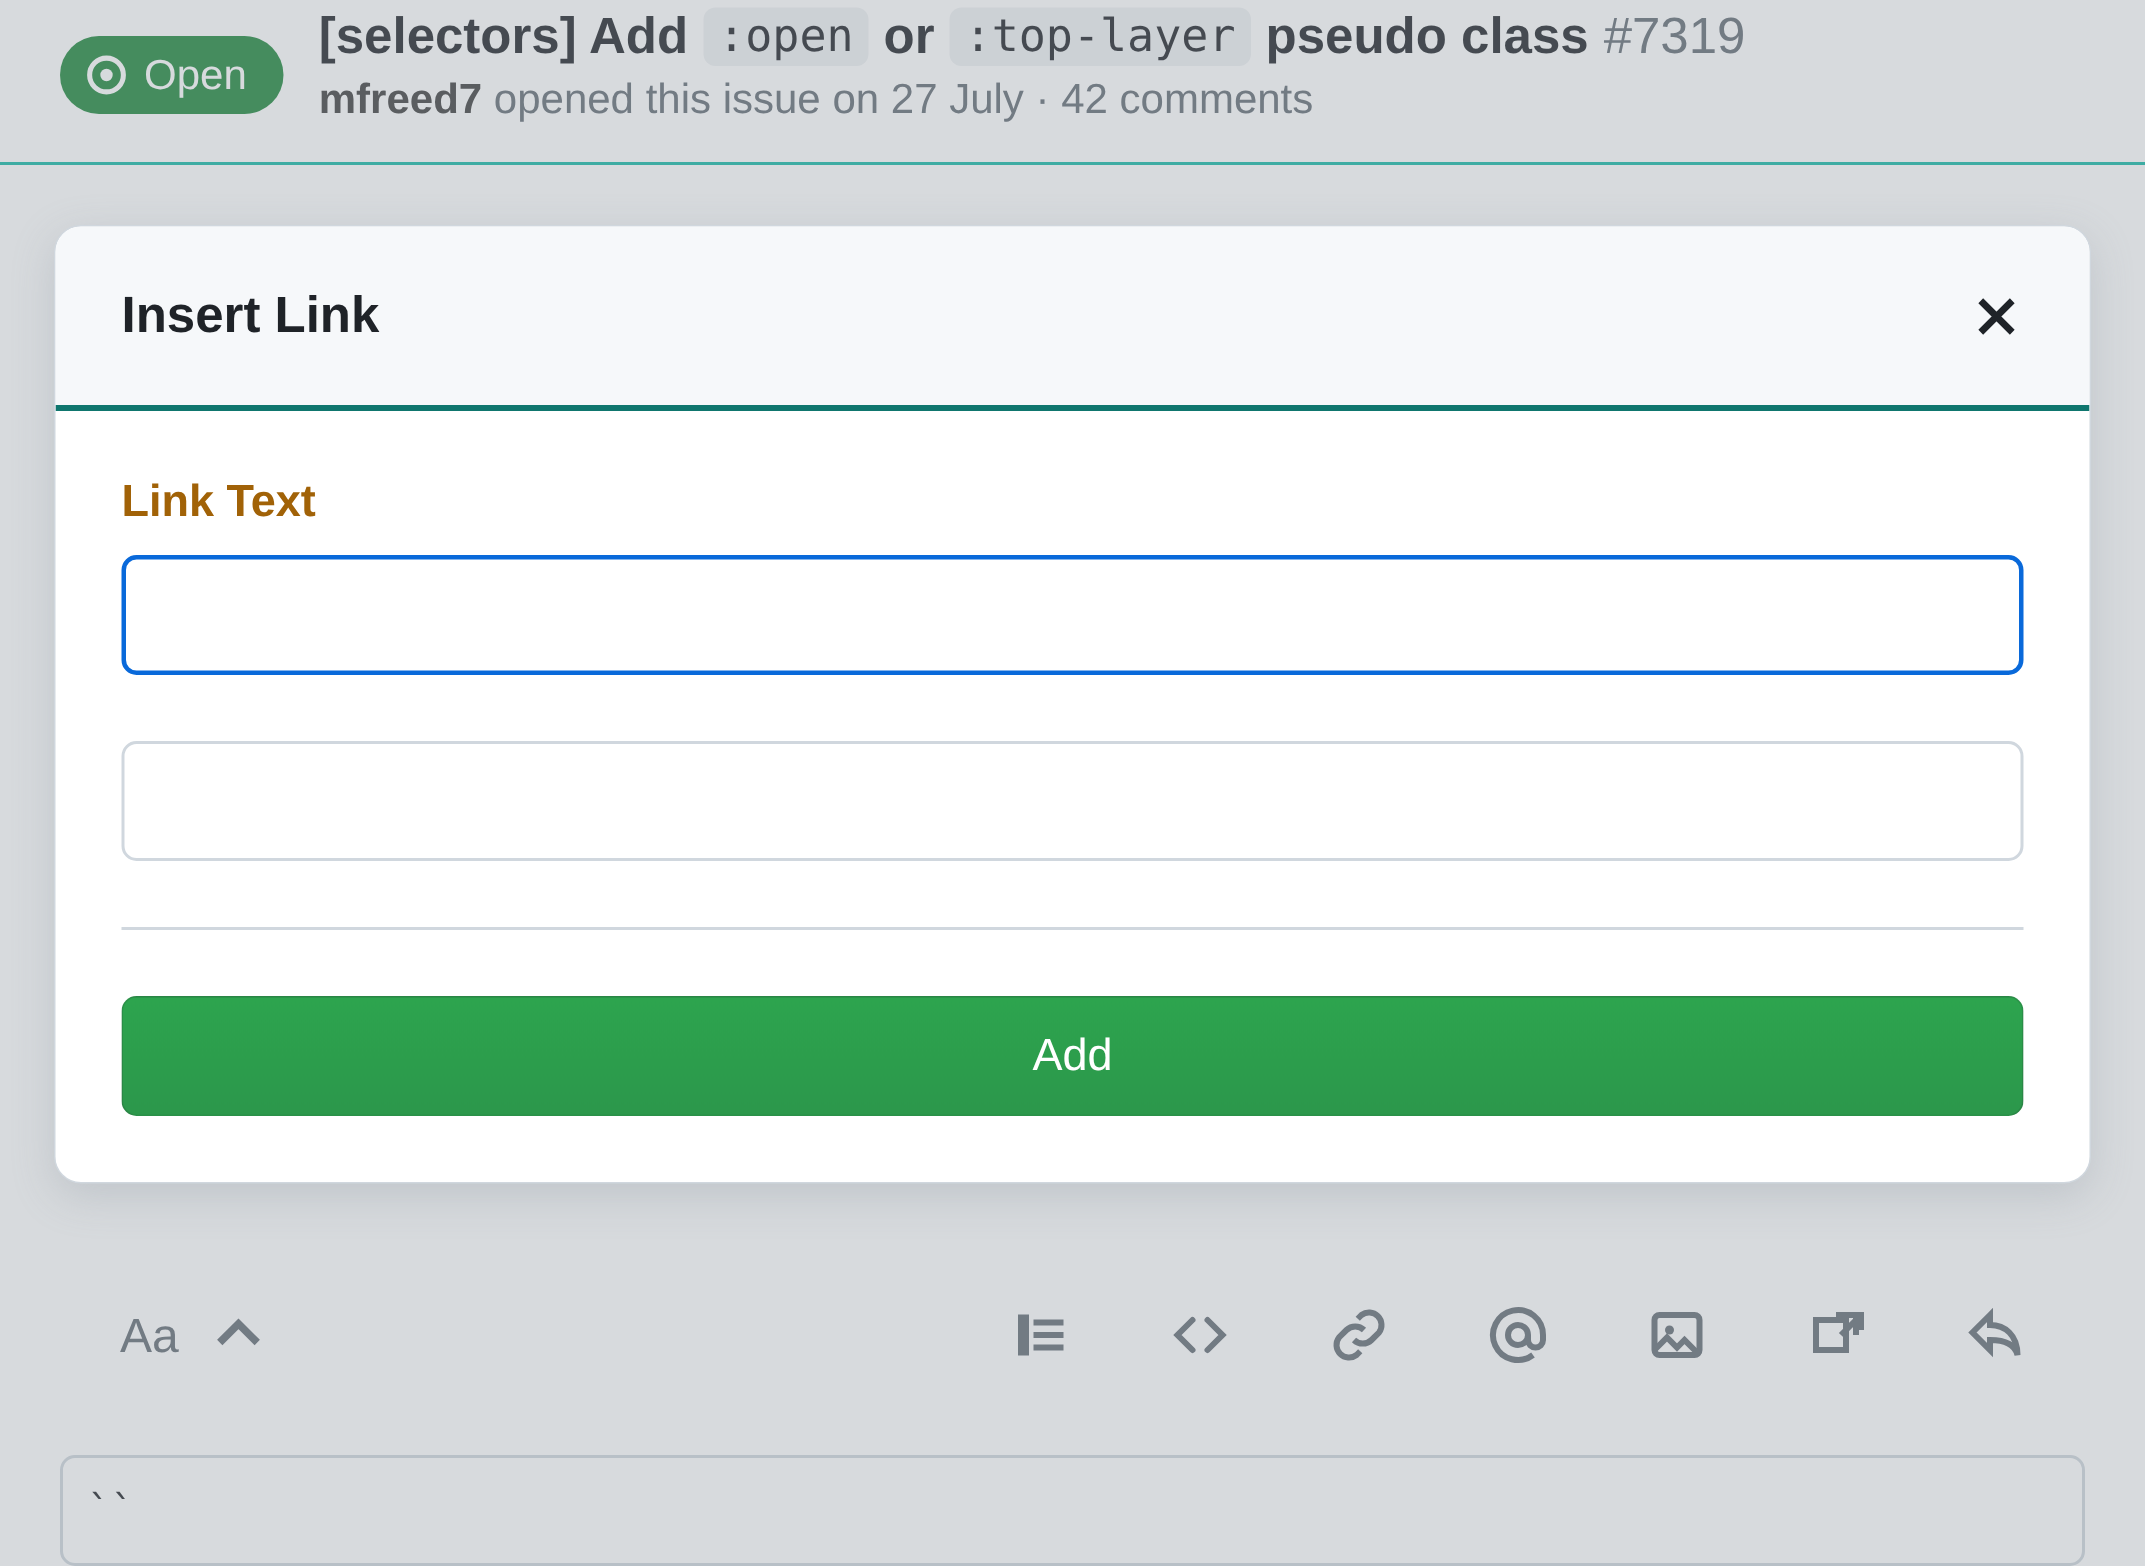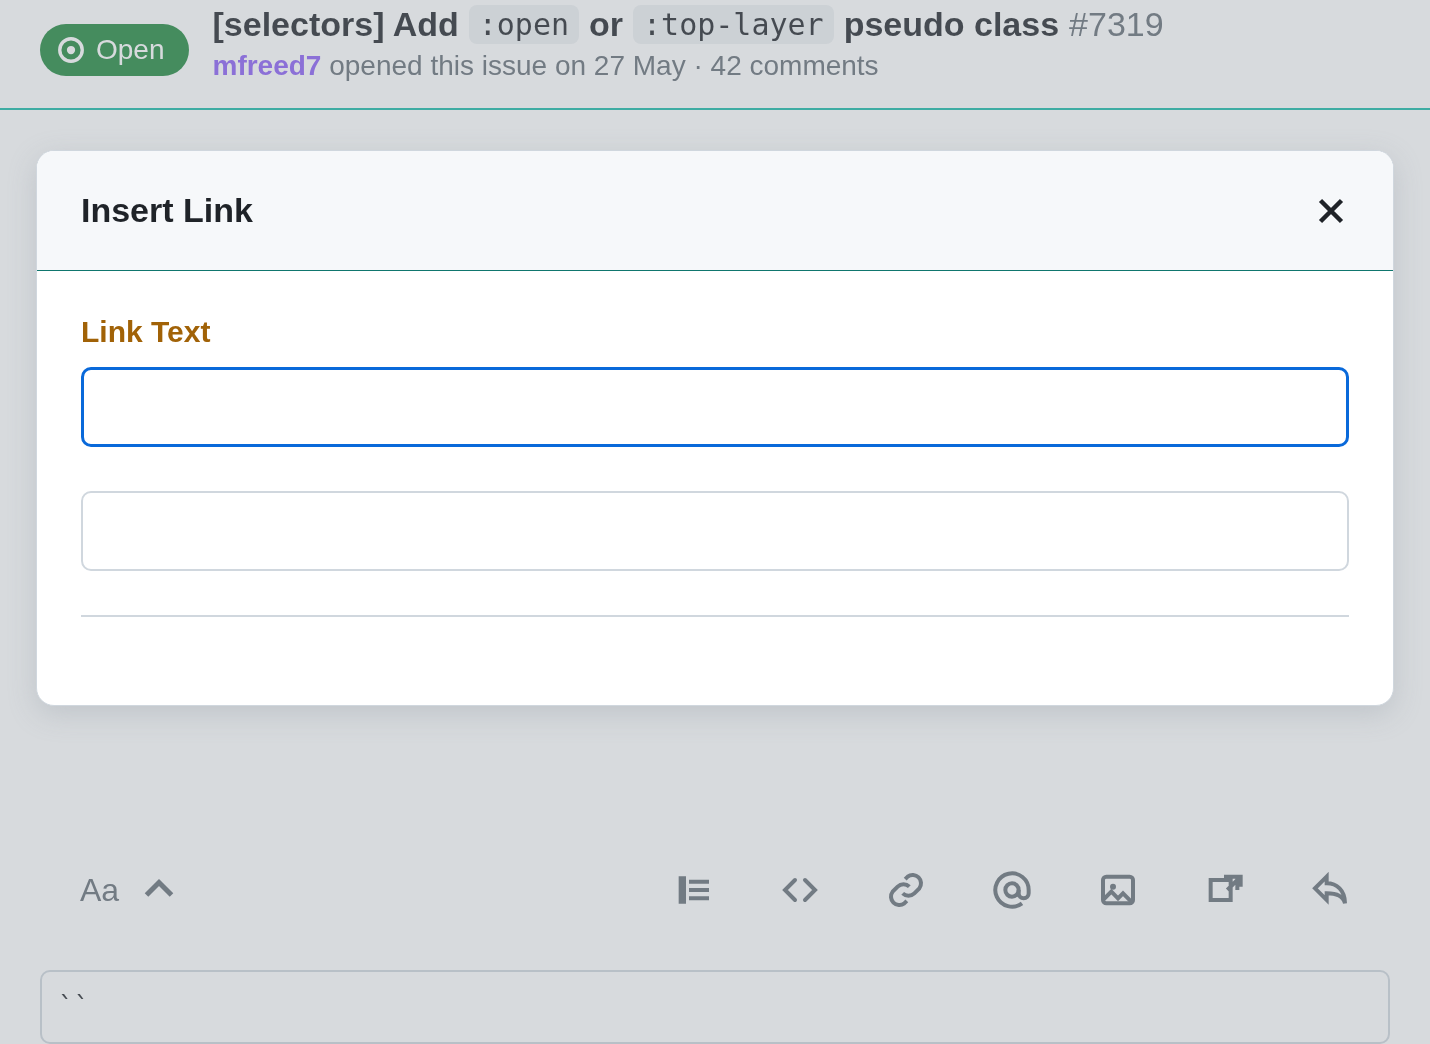--- a/index.html
+++ b/index.html
@@ -71,21 +71,21 @@
     .issue-number {
       color: #656d76;
       font-weight: 300;
     }
     .issue-meta {
       font-size: 28px;
       color: #656d76;
     }
     .issue-meta .author {
       font-weight: 600;
-      color: #8b5cf6;
+      color: #404040;
     }
     
     
     .toolbar-bg {
       position: absolute;
       left: 40px;
       right: 40px;
       top: 870px;
       display: flex;
       align-items: center;
@@ -143,21 +143,21 @@
       right: 36px;
       top: 150px;
       background: #ffffff;
       border: 1px solid #d0d7de;
       border-radius: 18px;
       box-shadow: 0 8px 28px rgba(140,149,159,0.3);
       overflow: hidden;
     }
     .modal-header {
       background: #f6f8fa;
-      border-bottom: 1px solid #0f766e;
+      border-bottom: 4px solid #0f766e;
       padding: 40px 44px;
       display: flex;
       align-items: center;
       justify-content: space-between;
     }
     .modal-title {
       font-size: 34px;
       font-weight: 600;
       color: #1f2328;
     }
@@ -233,21 +233,21 @@
     <div class="issue-title-line">
       <span>[selectors] Add</span>
       <code>:open</code>
       <span>or</span>
       <code>:top-layer</code>
       <span>pseudo class</span>
       <span class="issue-number">#7319</span>
     </div>
     <div class="issue-meta">
       <span class="author">mfreed7</span>
-      <span>opened this issue on 27 May · 42 comments</span>
+      <span>opened this issue on 27 July · 42 comments</span>
     </div>
   </div>
 </div>
 
 <div class="toolbar-bg">
   <div class="toolbar-left">
     <span class="aa-text">Aa</span>
     <svg viewBox="0 0 16 16">
         <path d="M3 10l5-5 5 5" fill="none" stroke="#656d76" stroke-width="2"></path>
       </svg>
@@ -297,14 +297,15 @@
   </div>
   <div class="modal-body">
     <div class="form-group">
       <label class="form-label">Link Text</label>
       <input class="form-input focused" type="text" value="" style="">
     </div>
     <div class="form-group">
       <input class="form-input" type="text" value="" style="">
     </div>
     <hr class="divider">
+    <button class="add-btn">Add</button>
   </div>
 </div>
 
 </body></html>

